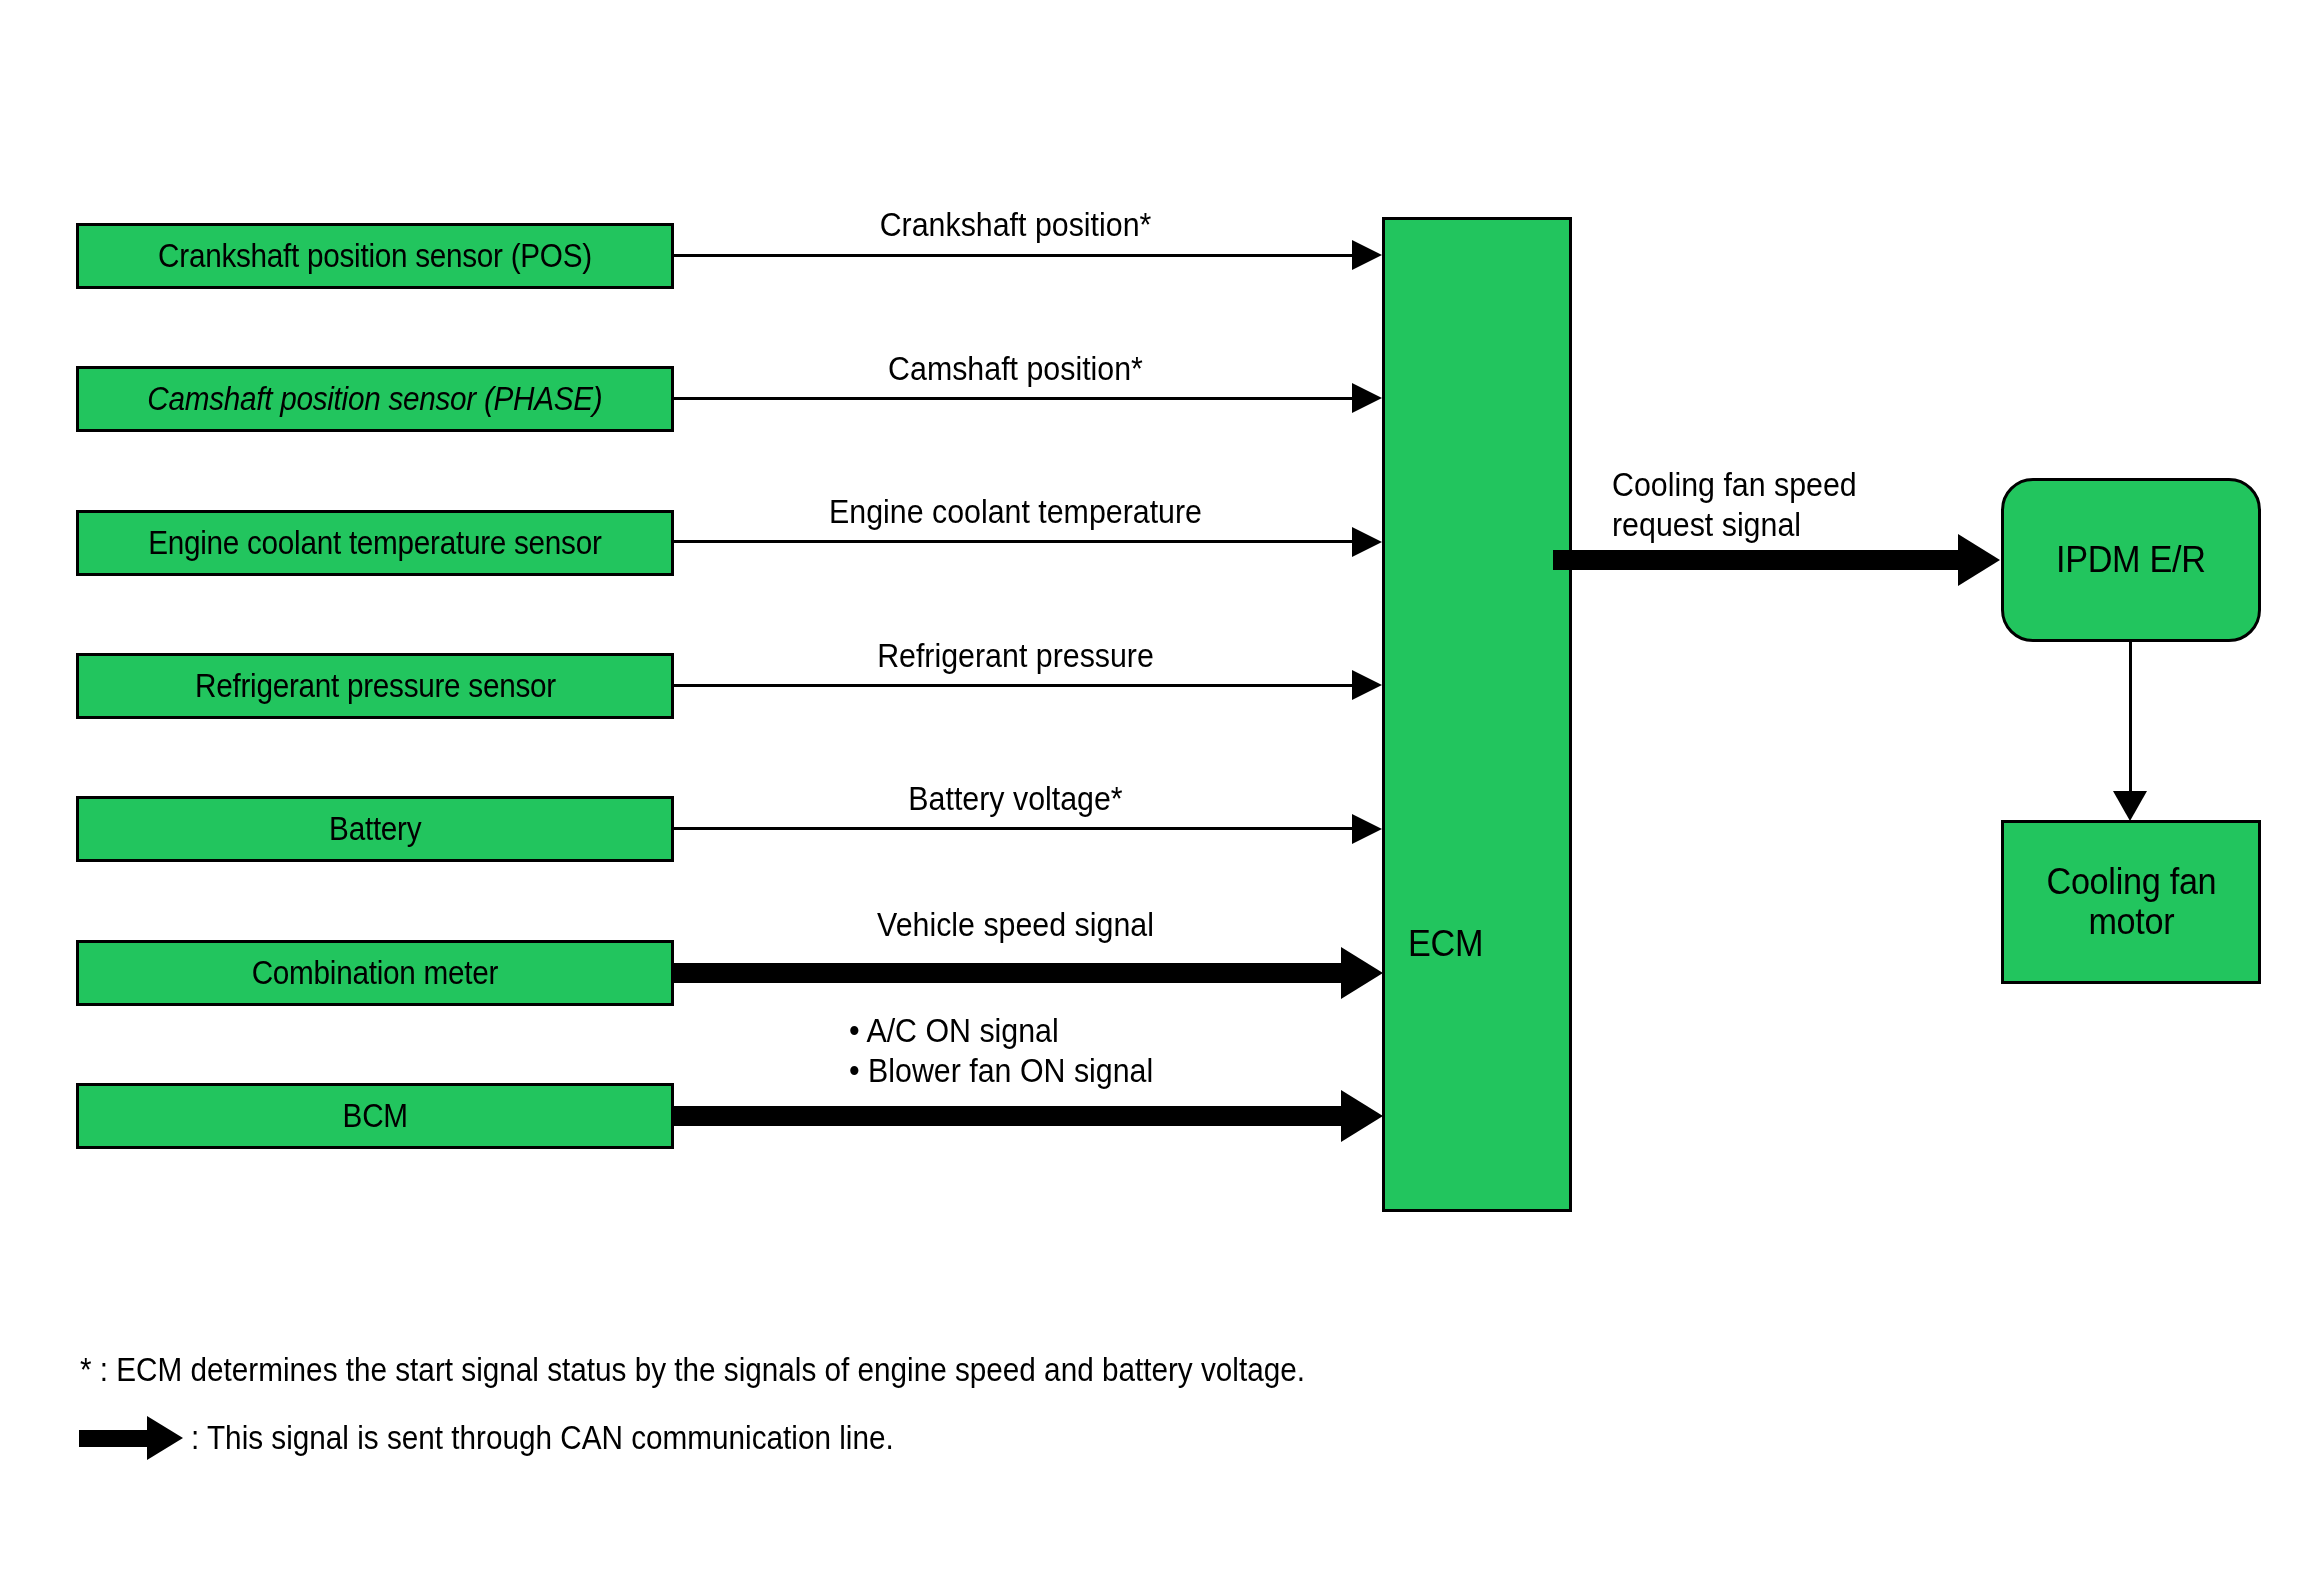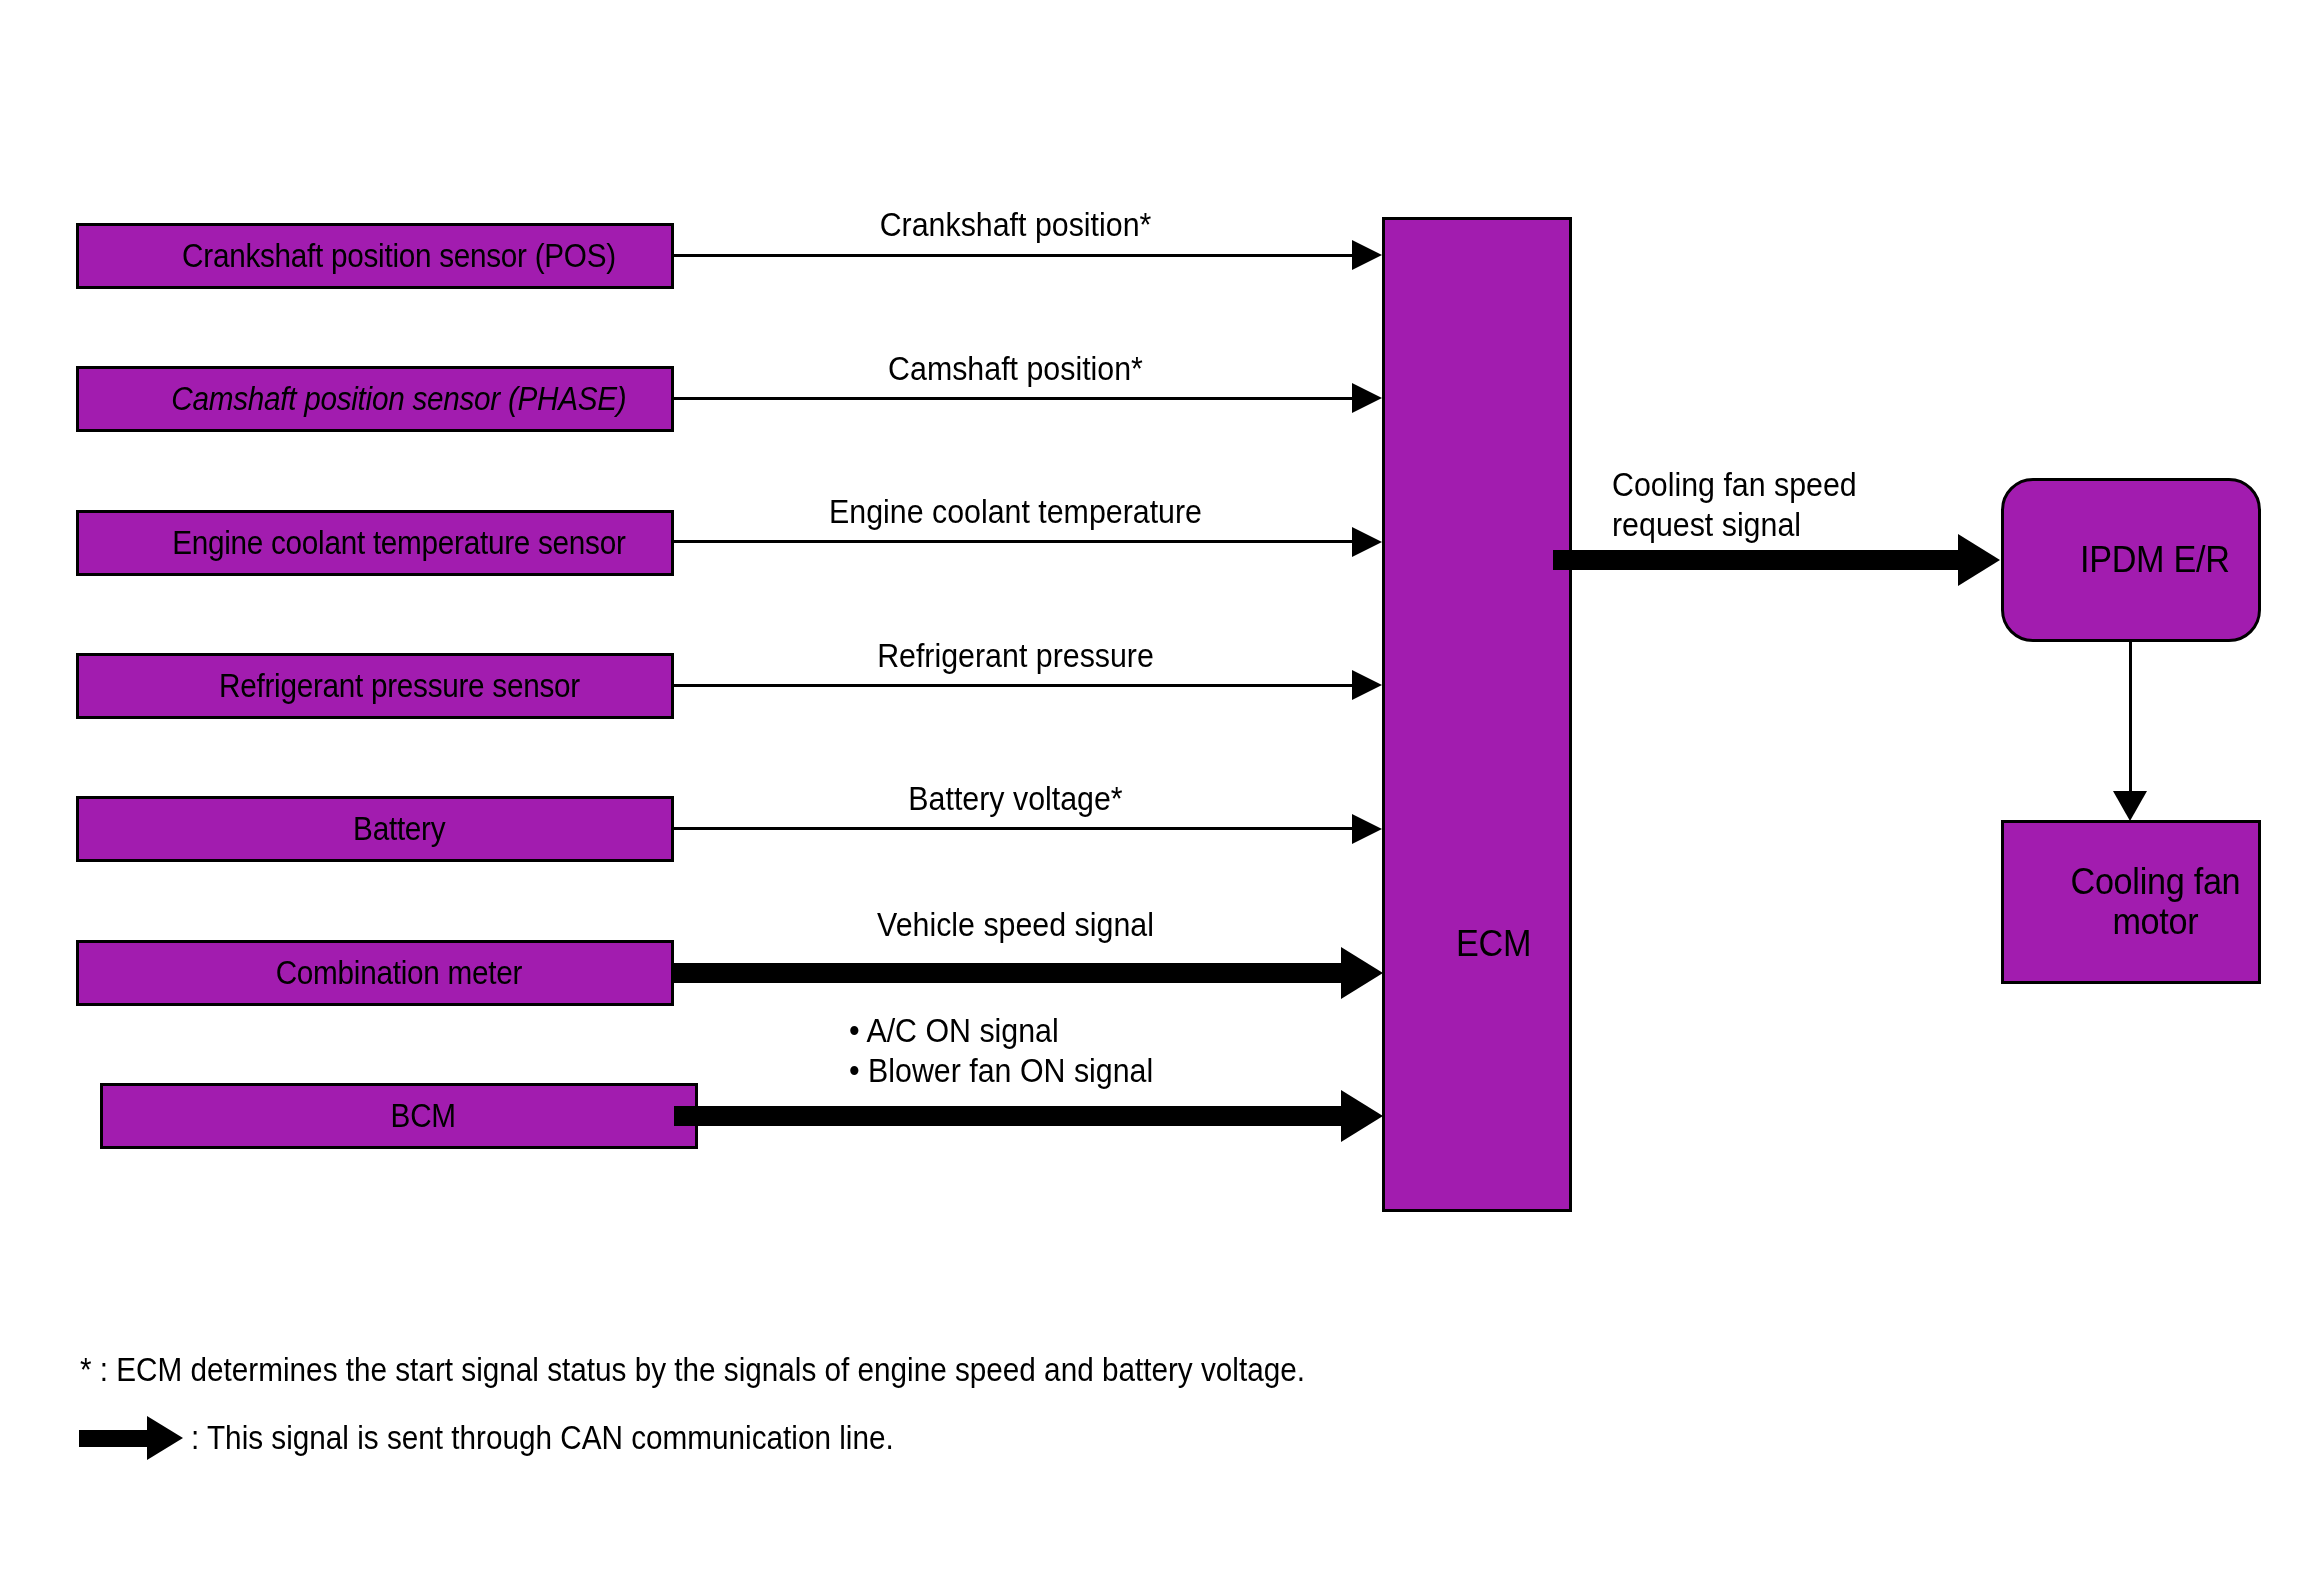--- a/index.html
+++ b/index.html
@@ -13,28 +13,27 @@
     width:2319px;
     height:1573px;
     background:#ffffff;
     overflow:hidden;
   }
 
   
   .box{
     position:absolute;
     border:3.4px solid #000;
-    background:#a21caf;
+    background:#22c55e;
     box-sizing:border-box;
     display:flex;
     align-items:center;
     justify-content:center;
     text-align:center;
     line-height:1.12;
-    padding-left:48px;
   }
   .box .box-label{
     font-size:33px;
     letter-spacing:-0.3px;
     transform:scaleX(0.90);
     transform-origin:center;
     white-space:pre-line;
     display:block;
   }
 
@@ -183,21 +182,21 @@
   </div>
   <div class="box src-box" style="top:653px;">
     <span class="box-label">Refrigerant pressure sensor</span>
   </div>
   <div class="box src-box" style="top:796px;">
     <span class="box-label">Battery</span>
   </div>
   <div class="box src-box" style="top:940px;">
     <span class="box-label">Combination meter</span>
   </div>
-  <div class="box src-box" style="top:1083px;margin-left:24px;">
+  <div class="box src-box" style="top:1083px;">
     <span class="box-label">BCM</span>
   </div>
 
   <div class="sig-line" style="left:674px; top:254px; width:678px;"></div>
   <div class="sig-head" style="left:1352px; top:240px;"></div>
   <div class="caption center" style="left:700px; top:205px; width:631px;">Crankshaft position*</div>
 
   <div class="sig-line" style="left:674px; top:397px; width:678px;"></div>
   <div class="sig-head" style="left:1352px; top:383px;"></div>
   <div class="caption center" style="left:700px; top:349px; width:631px;">Camshaft position*</div>

